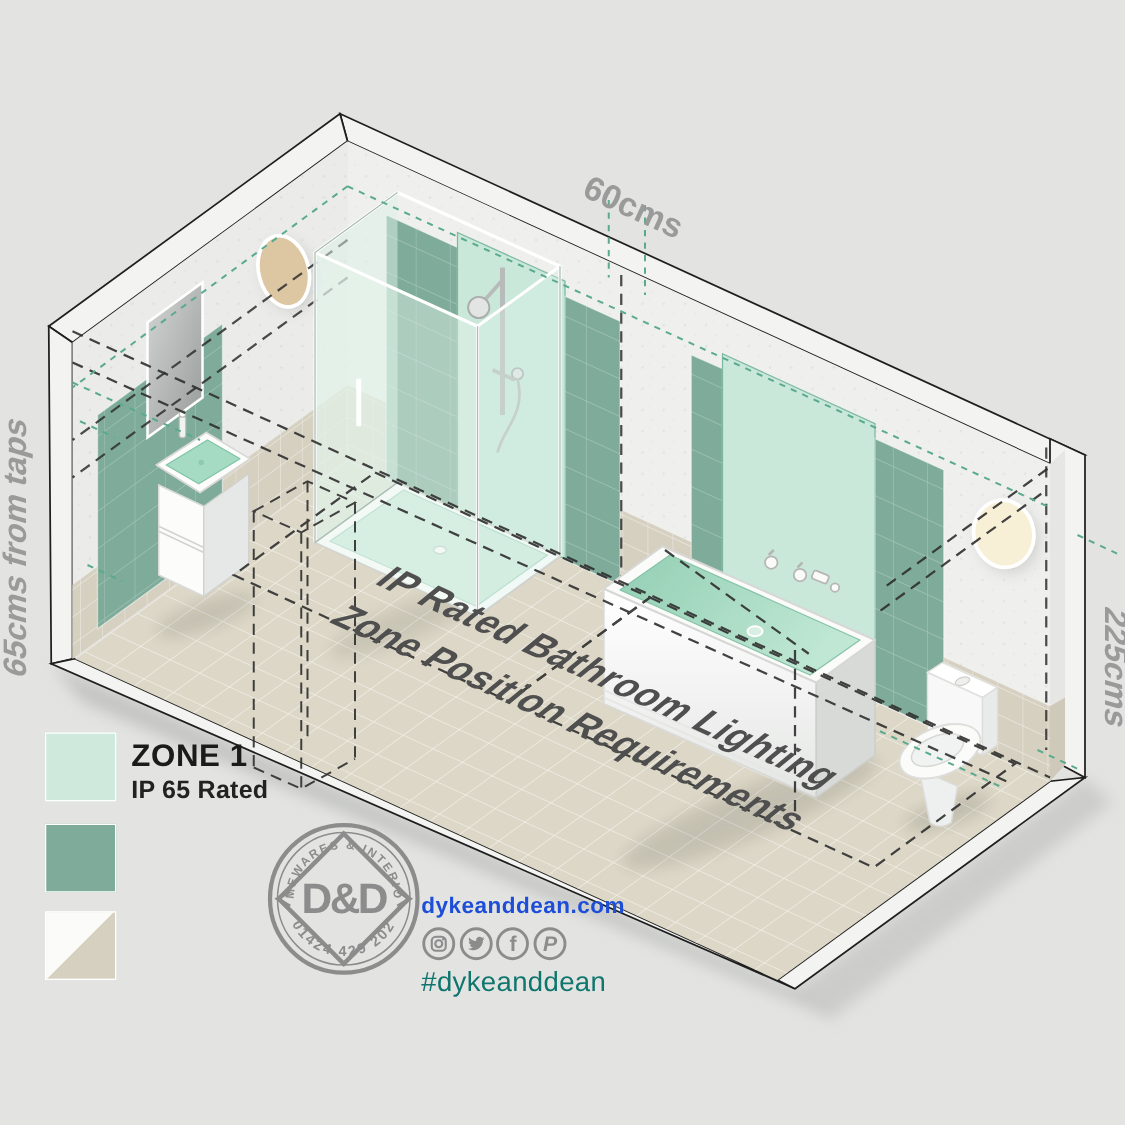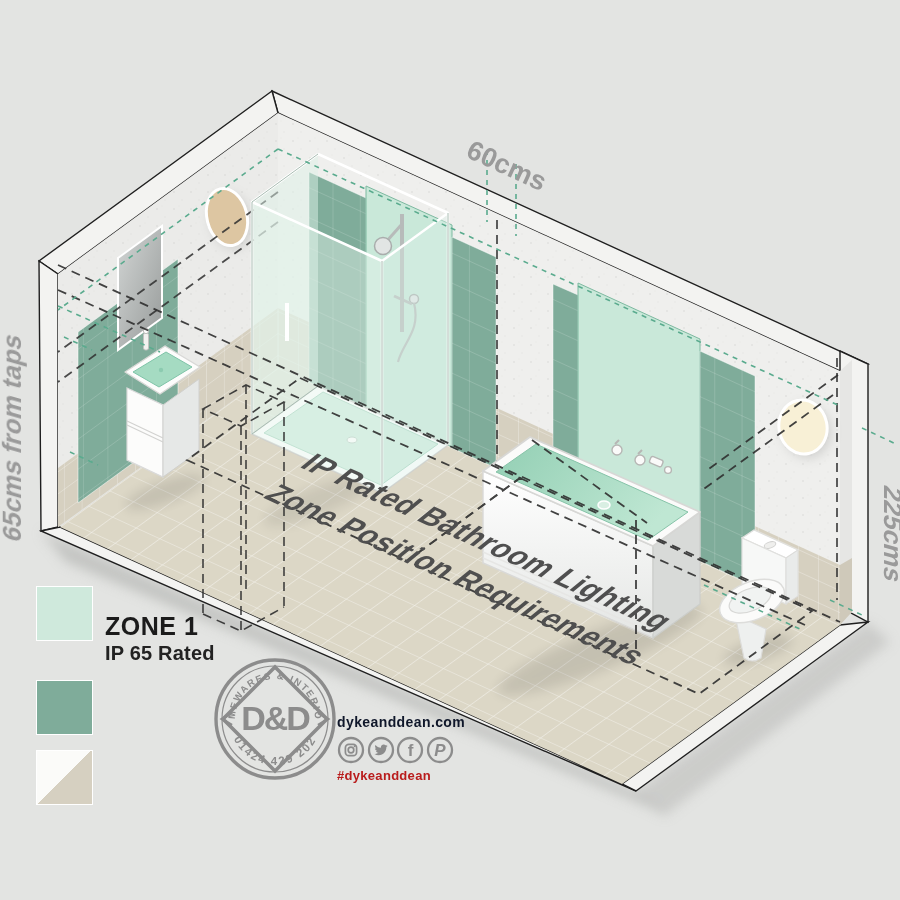--- a/index.html
+++ b/index.html
@@ -8,30 +8,30 @@
     background:#e3e4e2;
     font-family:"Liberation Sans", sans-serif;
   }
   #scene{position:absolute;left:0;top:0;}
   svg text{font-family:"Liberation Sans", sans-serif;}
 
   
   .legend{position:absolute;left:36px;top:586px;}
   .legend-row{display:flex;align-items:flex-start;margin-bottom:15px;}
   .swatch{width:57px;height:55px;border:1px solid #ffffff;box-sizing:border-box;flex:none;}
-  .legend-text{margin-left:12px;padding-top:6px;margin-top:21px;}
+  .legend-text{margin-left:12px;padding-top:6px;}
   .legend-zone{font-size:25px;font-weight:bold;color:#1b1b1b;letter-spacing:.5px;line-height:1.05;}
   .legend-rating{font-size:20px;font-weight:600;color:#222;margin-top:3px;letter-spacing:.2px;}
 
   
   .logo-wrap{position:absolute;left:211px;top:655px;width:128px;height:128px;}
   .brand{position:absolute;left:337px;top:714px;color:#8c8c8c;}
-  .brand-site{font-size:14px;font-weight:bold;letter-spacing:.4px;color:#0f172a;}
+  .brand-site{font-size:18px;font-weight:bold;letter-spacing:.4px;color:#1d4ed8;}
   .brand-icons{margin-top:5px;height:30px;}
-  .brand-tag{font-size:13px;font-weight:bold;letter-spacing:.3px;color:#b91c1c;margin-top:3px;}
+  .brand-tag{font-size:22px;font-weight:normal;letter-spacing:.3px;color:#0f766e;margin-top:3px;}
 </style>
 </head>
 <body>
 
 <svg id="scene" width="900" height="900" viewBox="0 0 900 900">
   <defs>
     <pattern id="pFloor" width="26" height="26" patternUnits="userSpaceOnUse" patternTransform="matrix(0.909 0.416 -0.808 0.589 278 368)">
       <path d="M0 0H26M0 0V26" stroke="rgba(255,255,255,0.65)" stroke-width="1.2" fill="none"></path>
     </pattern>
     <pattern id="pBack" width="22" height="22" patternUnits="userSpaceOnUse" patternTransform="matrix(0.909 0.416 0 1 278 113)">

